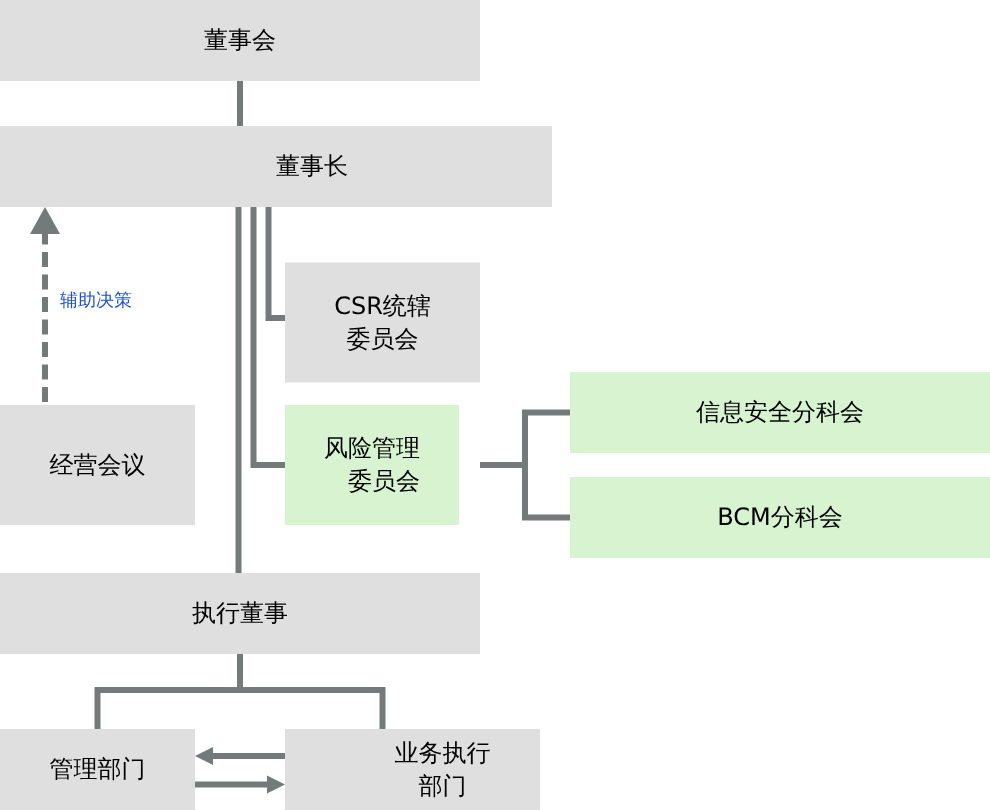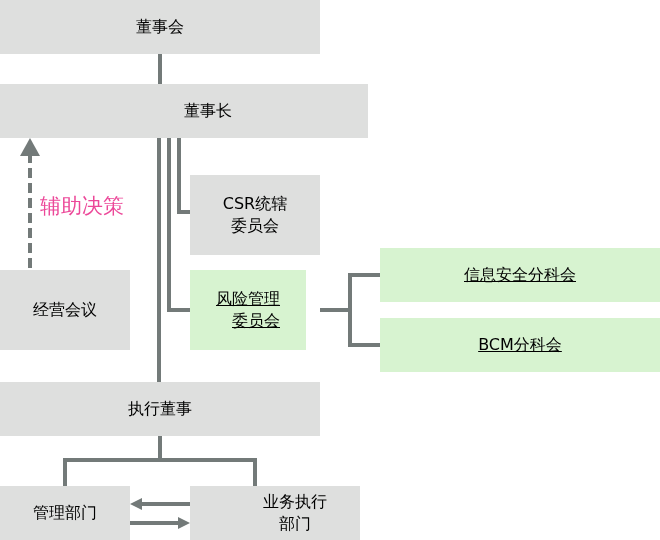--- a/index.html
+++ b/index.html
@@ -1,23 +1,23 @@
 <!DOCTYPE html>
 <html><head>
 <meta charset="utf-8">
 <style>
   html, body { margin: 0; padding: 0; background: #ffffff; }
   body { width: 660px; height: 540px; position: relative; overflow: hidden;
          font-family: "DejaVu Sans", "Liberation Sans", sans-serif; color: #333333; }
   .box { position: absolute; display: flex; align-items: center; justify-content: center;
          text-align: center; font-size: 16px; line-height: 22px; background: #dedfde; color: #000000; }
-  .box.green { background: #d7f3d0; text-decoration: underline; }
+  .box.green { background: #d7f3d0; }
   .box span { white-space: pre-line; }
   svg.lines { position: absolute; left: 0; top: 0; }
-  .label { position: absolute; font-size: 21px; color: #ec4899; }
+  .label { position: absolute; font-size: 12px; color: #1d4ed8; }
 </style>
 </head>
 <body>
 
 <svg class="lines" width="660" height="540">
   <g stroke="#737a79" stroke-width="4" fill="none">
 
     <line x1="160" y1="54" x2="160" y2="84"></line>
 
     <line x1="159" y1="138" x2="159" y2="382"></line>

